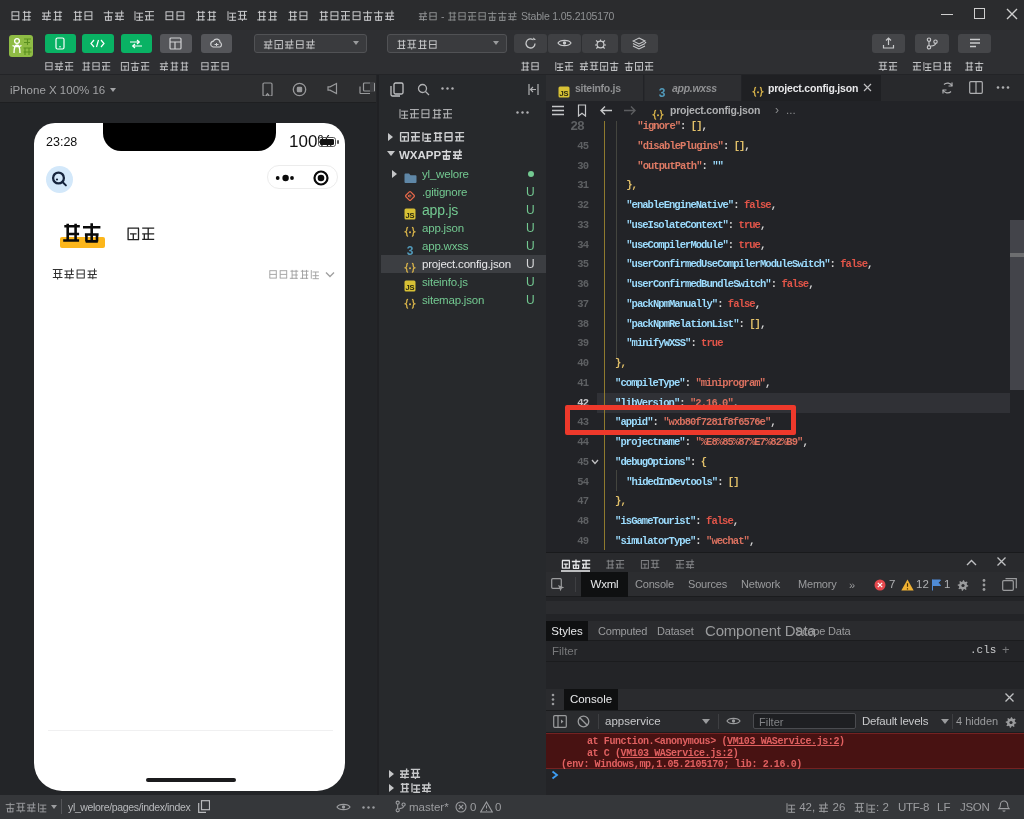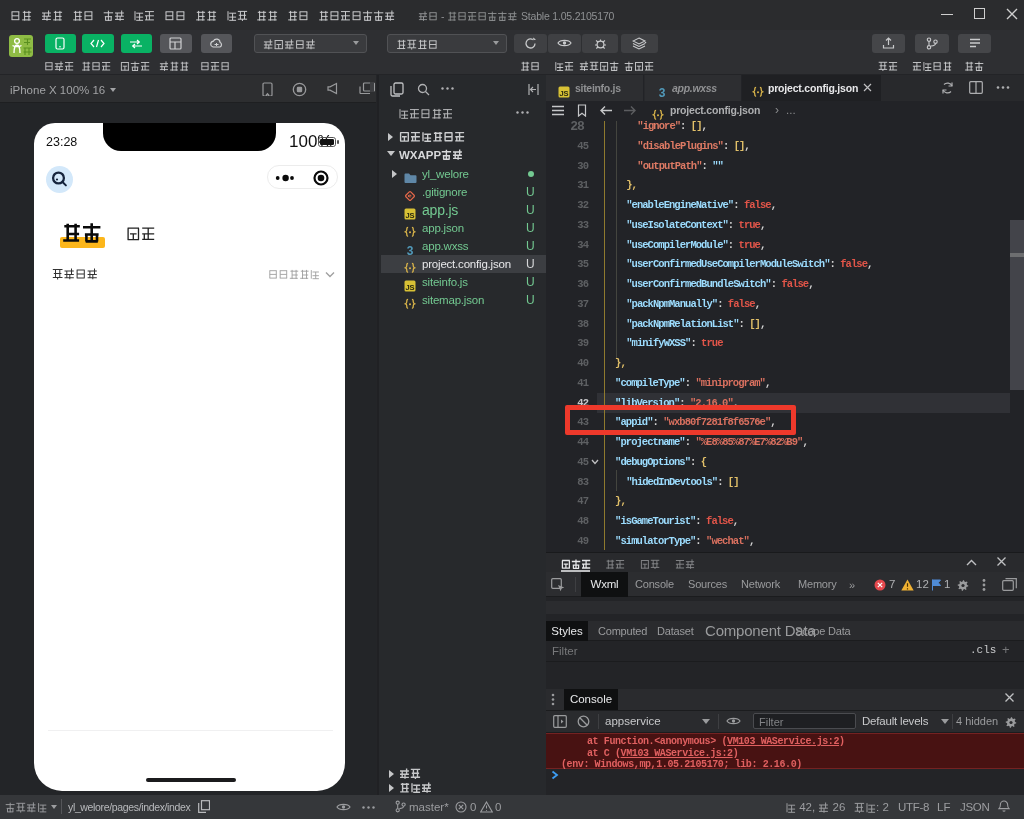--- a/index.html
+++ b/index.html
@@ -435,21 +435,21 @@
     <div style="position:absolute;left:566px;top:376.8px;width:22px;height:13px;line-height:13px;text-align:right;font-family:'Liberation Mono',monospace;font-size:10.5px;letter-spacing:-0.95px;font-weight:700;color:#5e6063">41</div>
     <div style="position:absolute;left:615.1px;top:376.8px;height:13px;line-height:13px;white-space:pre;font-family:'Liberation Mono',monospace;font-size:10.5px;letter-spacing:-0.95px;font-weight:700"><span style="color:#9cdcfe">"compileType"</span><span style="color:#d4d4d4">: </span><span style="color:#d9705f">"miniprogram"</span><span style="color:#d4d4d4">,</span></div>
     <div style="position:absolute;left:566px;top:396.5px;width:22px;height:13px;line-height:13px;text-align:right;font-family:'Liberation Mono',monospace;font-size:10.5px;letter-spacing:-0.95px;font-weight:700;color:#c8c9cb">42</div>
     <div style="position:absolute;left:615.1px;top:396.5px;height:13px;line-height:13px;white-space:pre;font-family:'Liberation Mono',monospace;font-size:10.5px;letter-spacing:-0.95px;font-weight:700"><span style="color:#9cdcfe">"libVersion"</span><span style="color:#d4d4d4">: </span><span style="color:#d9705f">"2.16.0"</span><span style="color:#d4d4d4">,</span></div>
     <div style="position:absolute;left:566px;top:416.2px;width:22px;height:13px;line-height:13px;text-align:right;font-family:'Liberation Mono',monospace;font-size:10.5px;letter-spacing:-0.95px;font-weight:700;color:#5e6063">43</div>
     <div style="position:absolute;left:615.1px;top:416.2px;height:13px;line-height:13px;white-space:pre;font-family:'Liberation Mono',monospace;font-size:10.5px;letter-spacing:-0.95px;font-weight:700"><span style="color:#9cdcfe">"appid"</span><span style="color:#d4d4d4">: </span><span style="color:#d9705f">"wxb80f7281f8f6576e"</span><span style="color:#d4d4d4">,</span></div>
     <div style="position:absolute;left:566px;top:436.0px;width:22px;height:13px;line-height:13px;text-align:right;font-family:'Liberation Mono',monospace;font-size:10.5px;letter-spacing:-0.95px;font-weight:700;color:#5e6063">44</div>
     <div style="position:absolute;left:615.1px;top:436.0px;height:13px;line-height:13px;white-space:pre;font-family:'Liberation Mono',monospace;font-size:10.5px;letter-spacing:-0.95px;font-weight:700"><span style="color:#9cdcfe">"projectname"</span><span style="color:#d4d4d4">: </span><span style="color:#d9705f">"%E8%85%87%E7%82%B9"</span><span style="color:#d4d4d4">,</span></div>
     <div style="position:absolute;left:566px;top:455.8px;width:22px;height:13px;line-height:13px;text-align:right;font-family:'Liberation Mono',monospace;font-size:10.5px;letter-spacing:-0.95px;font-weight:700;color:#5e6063">45</div>
     <div style="position:absolute;left:615.1px;top:455.8px;height:13px;line-height:13px;white-space:pre;font-family:'Liberation Mono',monospace;font-size:10.5px;letter-spacing:-0.95px;font-weight:700"><span style="color:#9cdcfe">"debugOptions"</span><span style="color:#d4d4d4">: </span><span style="color:#e2c069">{</span></div>
-    <div style="position:absolute;left:566px;top:475.5px;width:22px;height:13px;line-height:13px;text-align:right;font-family:'Liberation Mono',monospace;font-size:10.5px;letter-spacing:-0.95px;font-weight:700;color:#5e6063">83</div>
+    <div style="position:absolute;left:566px;top:475.5px;width:22px;height:13px;line-height:13px;text-align:right;font-family:'Liberation Mono',monospace;font-size:10.5px;letter-spacing:-0.95px;font-weight:700;color:#5e6063">54</div>
     <div style="position:absolute;left:626.2px;top:475.5px;height:13px;line-height:13px;white-space:pre;font-family:'Liberation Mono',monospace;font-size:10.5px;letter-spacing:-0.95px;font-weight:700"><span style="color:#9cdcfe">"hidedInDevtools"</span><span style="color:#d4d4d4">: </span><span style="color:#e2c069">[]</span></div>
     <div style="position:absolute;left:566px;top:495.2px;width:22px;height:13px;line-height:13px;text-align:right;font-family:'Liberation Mono',monospace;font-size:10.5px;letter-spacing:-0.95px;font-weight:700;color:#5e6063">47</div>
     <div style="position:absolute;left:615.1px;top:495.2px;height:13px;line-height:13px;white-space:pre;font-family:'Liberation Mono',monospace;font-size:10.5px;letter-spacing:-0.95px;font-weight:700"><span style="color:#e2c069">},</span></div>
     <div style="position:absolute;left:566px;top:515.0px;width:22px;height:13px;line-height:13px;text-align:right;font-family:'Liberation Mono',monospace;font-size:10.5px;letter-spacing:-0.95px;font-weight:700;color:#5e6063">48</div>
     <div style="position:absolute;left:615.1px;top:515.0px;height:13px;line-height:13px;white-space:pre;font-family:'Liberation Mono',monospace;font-size:10.5px;letter-spacing:-0.95px;font-weight:700"><span style="color:#9cdcfe">"isGameTourist"</span><span style="color:#d4d4d4">: </span><span style="color:#e25549">false</span><span style="color:#d4d4d4">,</span></div>
     <div style="position:absolute;left:566px;top:534.8px;width:22px;height:13px;line-height:13px;text-align:right;font-family:'Liberation Mono',monospace;font-size:10.5px;letter-spacing:-0.95px;font-weight:700;color:#5e6063">49</div>
     <div style="position:absolute;left:615.1px;top:534.8px;height:13px;line-height:13px;white-space:pre;font-family:'Liberation Mono',monospace;font-size:10.5px;letter-spacing:-0.95px;font-weight:700"><span style="color:#9cdcfe">"simulatorType"</span><span style="color:#d4d4d4">: </span><span style="color:#d9705f">"wechat"</span><span style="color:#d4d4d4">,</span></div>
     <div style="position:absolute;left:591px;top:459.2px;width:8px;height:6px">
       <svg width="8" height="6">
         <path d="M1 1L4 4.5L7 1" fill="none" stroke="#c0c0c2" stroke-width="1.3"></path>

